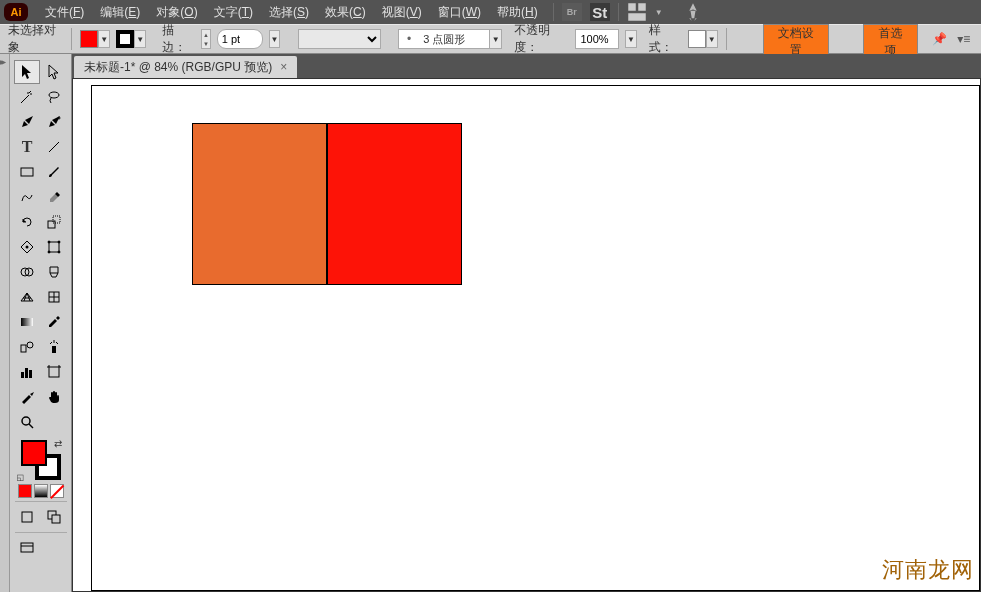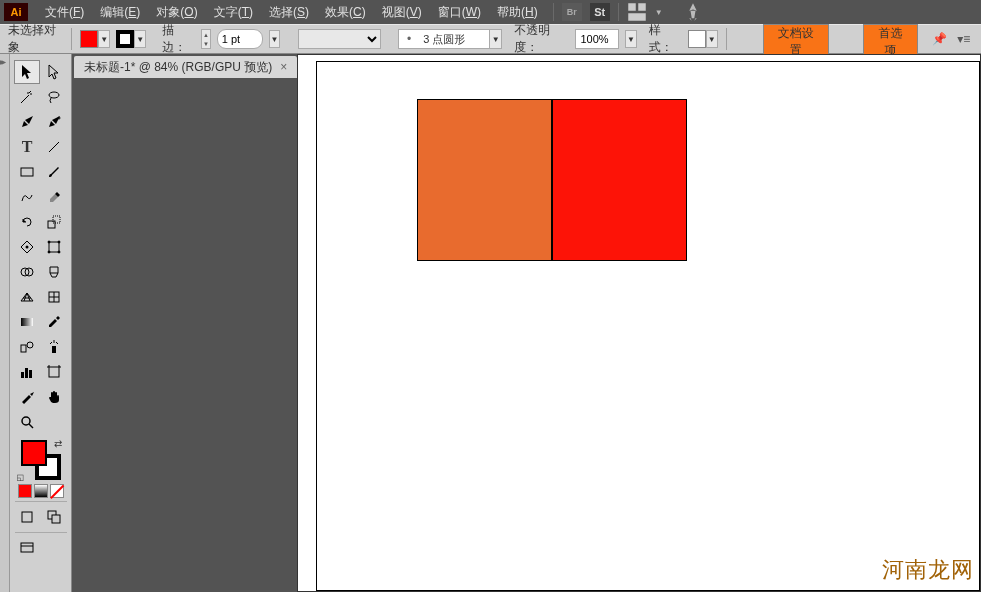--- a/index.html
+++ b/index.html
@@ -1,24 +1,24 @@
 <!DOCTYPE html>
 <html><head>
 <meta charset="utf-8">
 <style>
 * { box-sizing: border-box; margin: 0; padding: 0; font-family: "Microsoft YaHei", sans-serif; }
 body { width: 981px; height: 592px; background: #535353; overflow: hidden; position: relative; }
 .titlebar { height: 24px; background: #535353; display: flex; align-items: center; padding: 0 4px; gap: 2px; }
-.ai-logo { width: 24px; height: 18px; background: #310000; color: #ff9a00; font-weight: bold; font-size: 11px; display: flex; align-items: center; justify-content: center; border-radius: 0; }
+.ai-logo { width: 24px; height: 18px; background: #310000; color: #ff9a00; font-weight: bold; font-size: 11px; display: flex; align-items: center; justify-content: center; border-radius: 6px; }
 .menu-item { font-size: 12px; color: #e0e0e0; padding: 2px 7px; cursor: pointer; }
 .menu-item u { text-decoration: underline; }
 .tb-sep { width: 1px; height: 18px; background: #6a6a6a; margin: 0 6px; }
 .tb-icon { width: 20px; height: 18px; display: flex; align-items: center; justify-content: center; color: #bbb; font-size: 12px; }
 .br-badge { width: 20px; height: 18px; background: #5a5a5a; color: #aaa; font-size: 9px; font-weight: bold; display: flex; align-items: center; justify-content: center; }
-.st-badge { width: 20px; height: 18px; background: #3a3a3a; color: #ddd; font-size: 11px; font-weight: bold; display: flex; align-items: center; justify-content: center; }
+.st-badge { width: 20px; height: 18px; background: #3a3a3a; color: #ddd; font-size: 15px; font-weight: bold; display: flex; align-items: center; justify-content: center; }
 .controlbar { height: 30px; background: #d0d0d0; border-top: 1px solid #e8e8e8; border-bottom: 1px solid #888; display: flex; align-items: center; padding: 0 8px; gap: 6px; font-size: 12px; color: #333; }
 .cb-label { font-size: 12px; color: #333; }
 .cb-sep { width: 1px; height: 22px; background: #a0a0a0; margin: 0 2px; }
 .color-swatch { width: 18px; height: 18px; border: 1px solid #888; display: inline-block; }
 .drop-arrow { width: 12px; height: 18px; background: #e8e8e8; border: 1px solid #aaa; display: flex; align-items: center; justify-content: center; font-size: 8px; color: #333; }
 .swatch-group { display: flex; align-items: center; }
 .cb-input { height: 20px; border: 1px solid #aaa; background: #fff; font-size: 11px; padding: 0 4px; }
 .cb-select { height: 20px; border: 1px solid #aaa; background: #e8e8e8; font-size: 11px; }
 .cb-btn { height: 31px; padding: 0 10px; border: 1px solid #888; background: #f97316; font-size: 12px; color: #333; cursor: pointer; margin-left: 28px; }
 .cb-stepper { width:10px; height:20px; border:1px solid #aaa; background:#e8e8e8; display:flex; flex-direction:column; }
@@ -32,21 +32,21 @@
 .tool.selected { background: #e8e8e8; border: 1px solid #888; }
 .tool svg { width: 16px; height: 16px; }
 .tool-div { height: 1px; background: #aaa; width: 52px; margin: 3px 0; }
 .fill-stroke { position: relative; width: 40px; height: 40px; margin-top: 6px; }
 .fs-fill { position: absolute; top: 0; left: 0; width: 26px; height: 26px; background: #ff0000; border: 2px solid #000; }
 .fs-stroke { position: absolute; bottom: 0; right: 0; width: 26px; height: 26px; background: #fff; border: 4px solid #000; }
 .fs-swap { position: absolute; top: -2px; right: -2px; font-size: 10px; color: #333; }
 .fs-def { position: absolute; bottom: -2px; left: -4px; font-size: 8px; color:#333; }
 .mini-swatches { display: flex; gap: 2px; margin-top: 4px; }
 .mini-sw { width: 14px; height: 14px; border: 1px solid #888; }
-.content { flex: 1; display: flex; flex-direction: row; background: #535353; }
+.content { flex: 1; display: flex; flex-direction: column; background: #535353; }
 .tab-bar { height: 24px; display: flex; align-items: flex-end; padding-left: 2px; background: #535353; }
 .tab { background: #d8d8d8; height: 22px; display: flex; align-items: center; padding: 0 10px; font-size: 12px; color: #333; border-radius: 2px 2px 0 0; gap: 8px; }
 .tab-close { font-size: 12px; color: #666; cursor: pointer; }
 .canvas-wrap { flex: 1; background: #fff; border: 1px solid #333; position: relative; margin: 0; overflow: hidden; }
 .artboard { position: absolute; top: 6px; left: 18px; right:0; bottom:0; background: #fff; border: 1px solid #000; }
 .shape { position: absolute; border: 1.5px solid #000; }
 .watermark { position: absolute; right: 6px; bottom: 6px; font-size: 22px; color: #a16207; font-weight: 500; letter-spacing: 1px; }
 </style>
 </head>
 <body>

